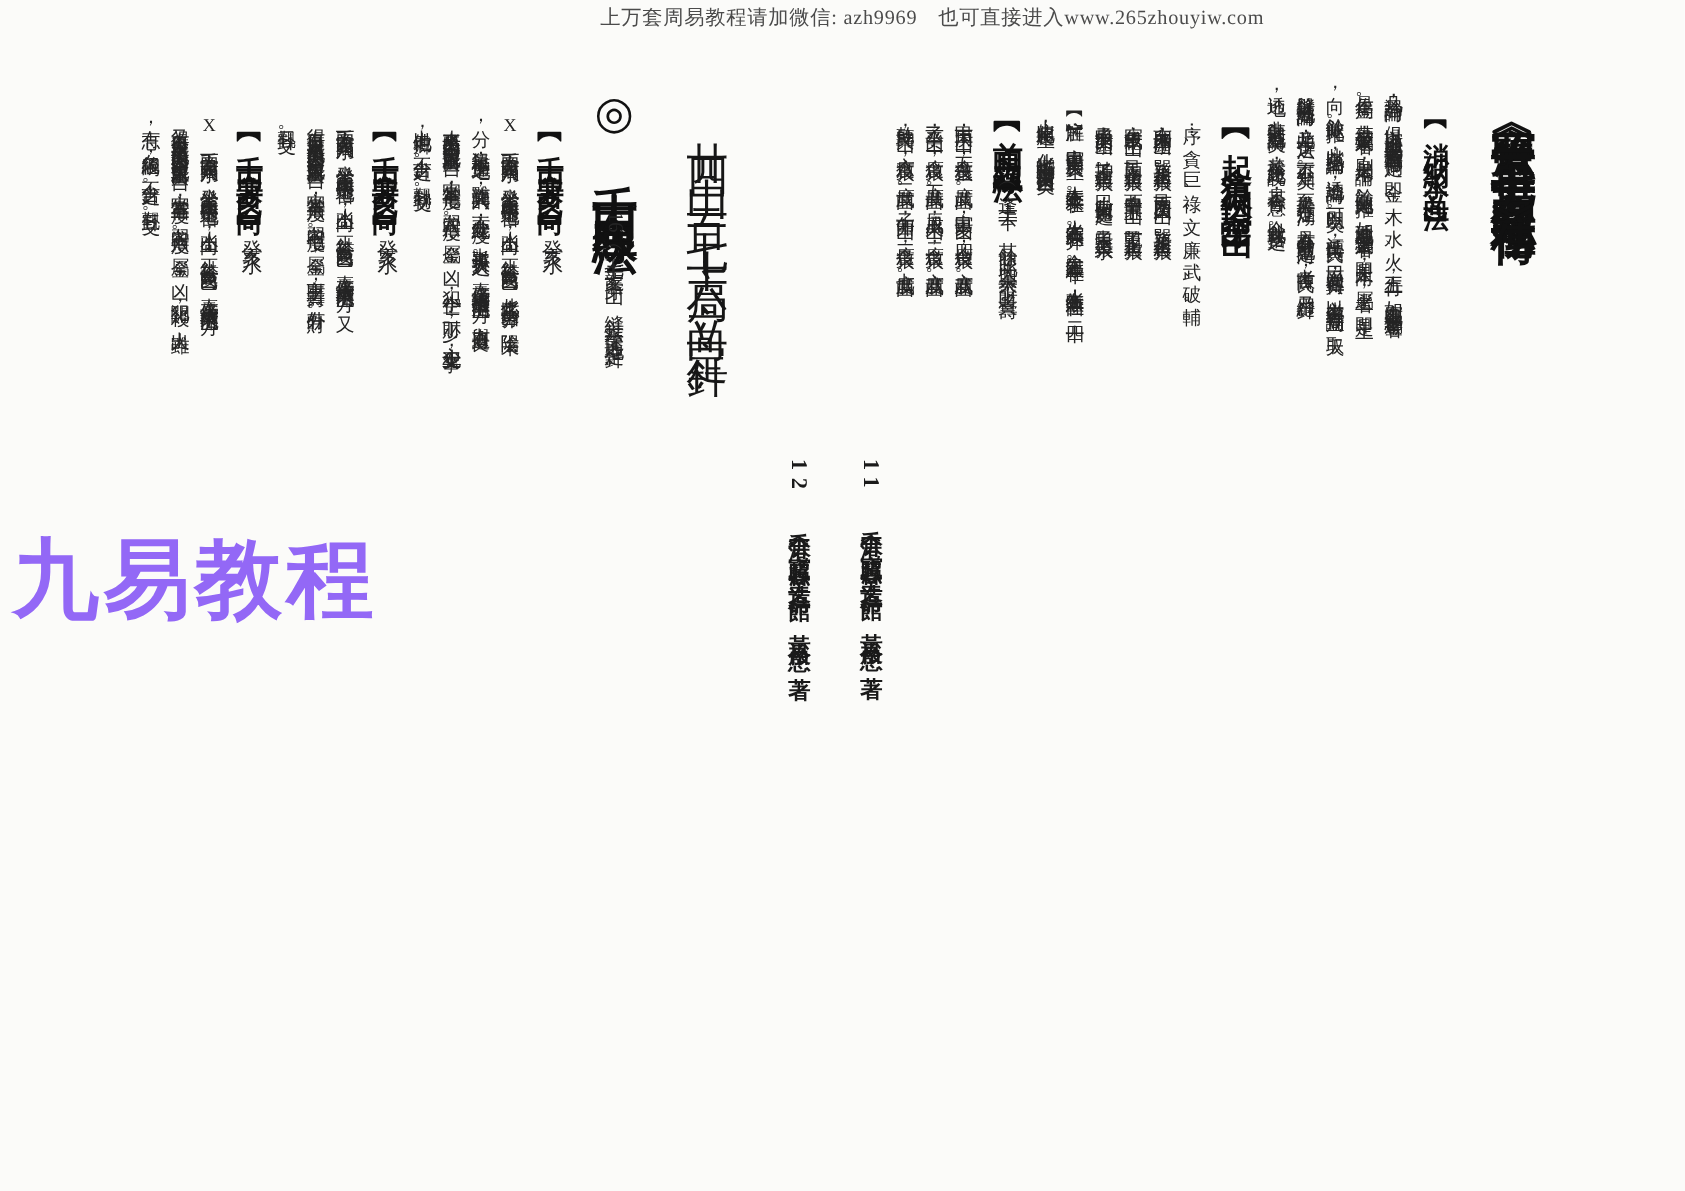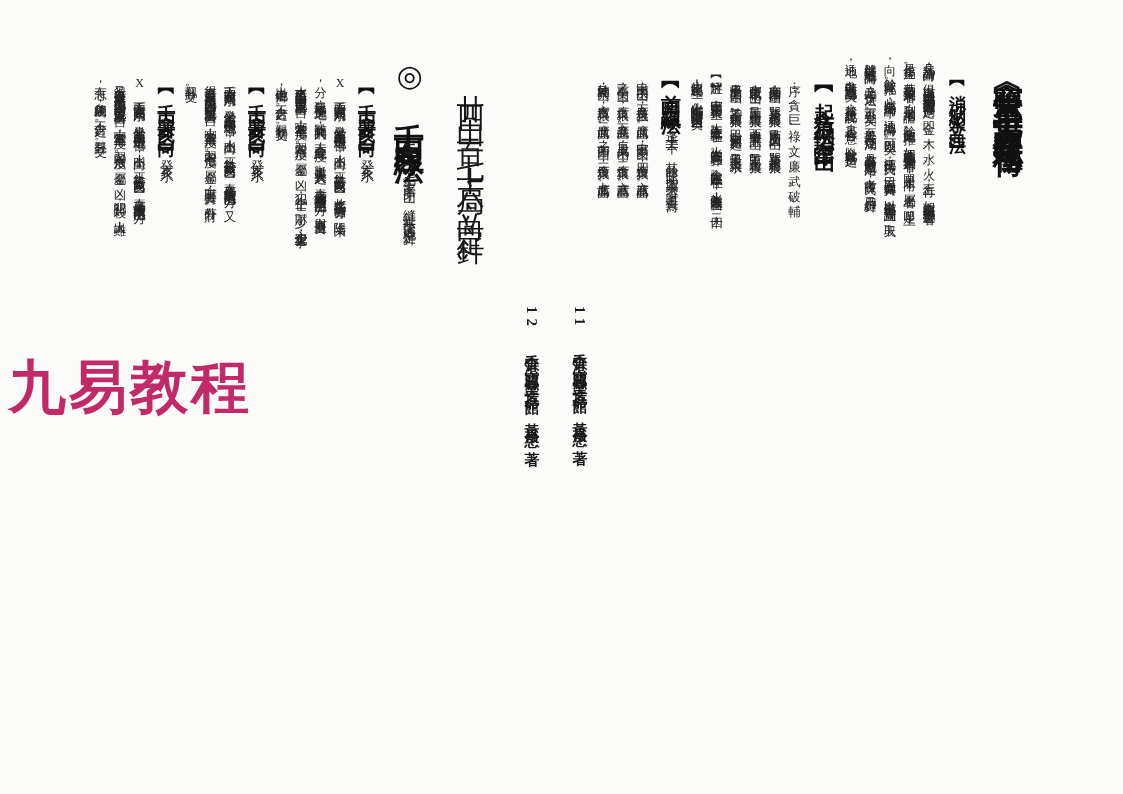--- a/index.html
+++ b/index.html
@@ -63,20 +63,23 @@
     font-family:"Liberation Sans","DejaVu Sans",sans-serif;
     font-weight:bold;font-size:58px;letter-spacing:3px;line-height:1;
     opacity:.92;white-space:nowrap;
   }
 </style>
 </head>
 <body>
 
 <div id="page">
 
+  <div class="header-bar">
+    <span>上万套周易教程请加微信: azh9969　也可直接进入www.265zhouyiw.com</span>
+  </div>
 
   <div class="vpage rp">
     <div class="rp-title">寶照堂《三百七十六局立向定針》秘傳</div>
 
     <div class="h-s1">【消砂納水立向法】</div>
     <div class="col">凡論局論向，俱以穿山透地之花甲納音所屬五行而定局，即金、木、水、火、土五行，如穿山花甲納音屬金者，</div>
     <div class="col">是作金局。若納音是屬木者，則是木局論，餘山倣此如推。如透地花甲納音屬木者，即是木向，屬土者，即是土</div>
     <div class="col">向，餘倣此推。此以穿山論局，透地論向，可以明矣。江氏傳黃氏，口受面命真傳，以坐穿山五行論立局，取天</div>
     <div class="col">盤縫針透地論向。此乃千古之法，不可不知矣。至於吾人行走江湖，亦見有中針透地定向，考古陳氏，乃用縫針</div>
     <div class="col">透地，非中針透地論向矣。黃裕慇之此說，是否合你意，今以此數言括之。</div>
@@ -128,15 +131,15 @@
     <div class="col">觀卦二爻。</div>
 
     <div class="h-dir">
       <span class="h-dir-main">【壬丙兼亥巳向】</span><span class="h-dir-sub">癸亥水</span><span class="h-dir-no">3</span>
     </div>
     <div class="col"><span class="x-mark">X</span><span>壬丙兼亥巳向水局，坐癸亥穿山向庚午透地宮，水山土向，正針分金乙亥向乙巳。喜左傍庚坤水來流丙巳方，</span></div>
     <div class="col">又得右邊丑艮水來流乙辰與巳丙會合流去水出巽口吉。宜坐室宿五度，向翌宿六度。屬金，凶，犯關殺，出人雖</div>
     <div class="col">有志，久後絕嗣，不吉之針。觀卦三爻。</div>
   </div>
 
-  <div class="watermark" style="color: #be185d;">九易教程</div>
+  <div class="watermark" style="color: #8b5cf6;">九易教程</div>
 
 </div>
 
 </body></html>

